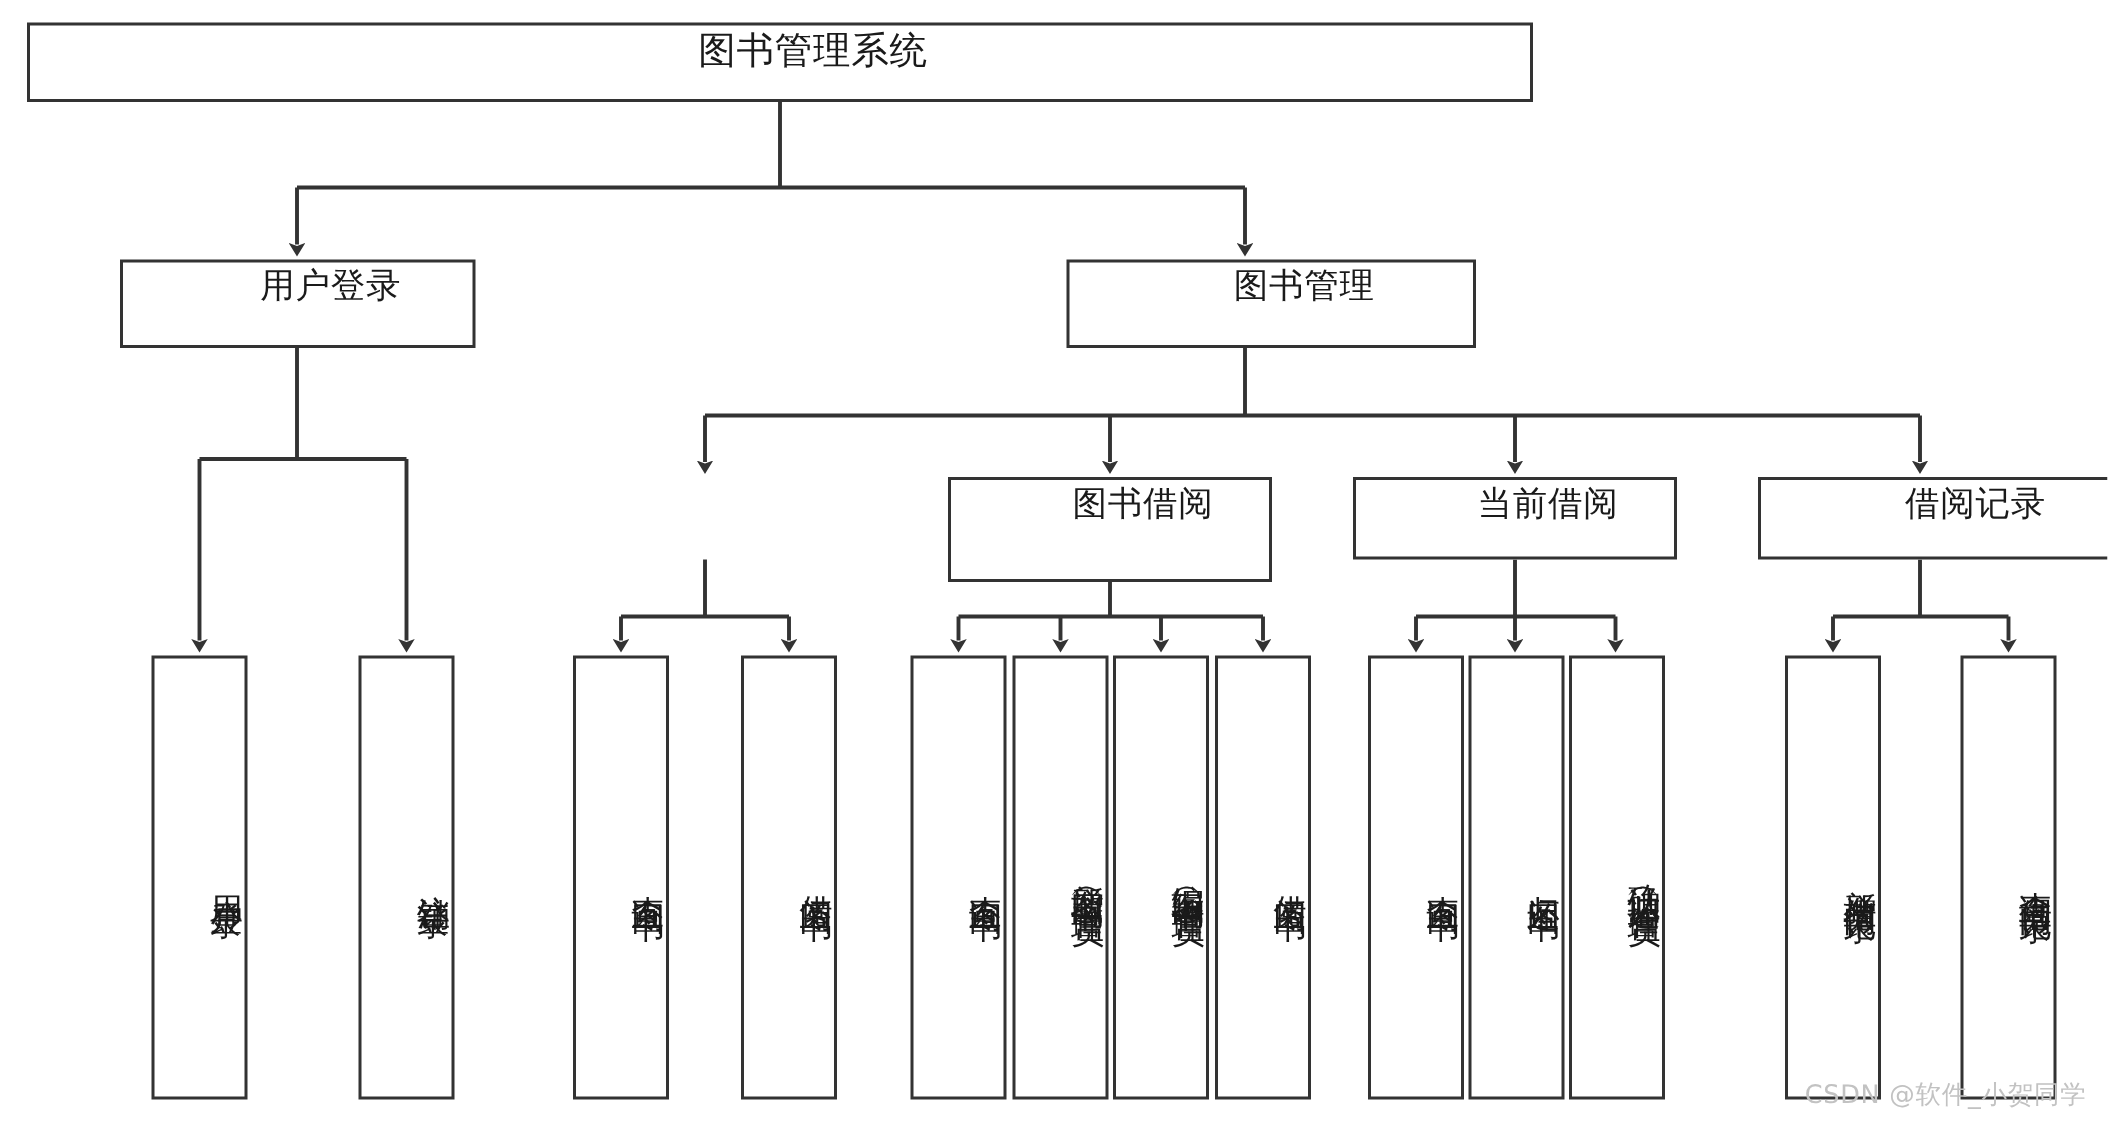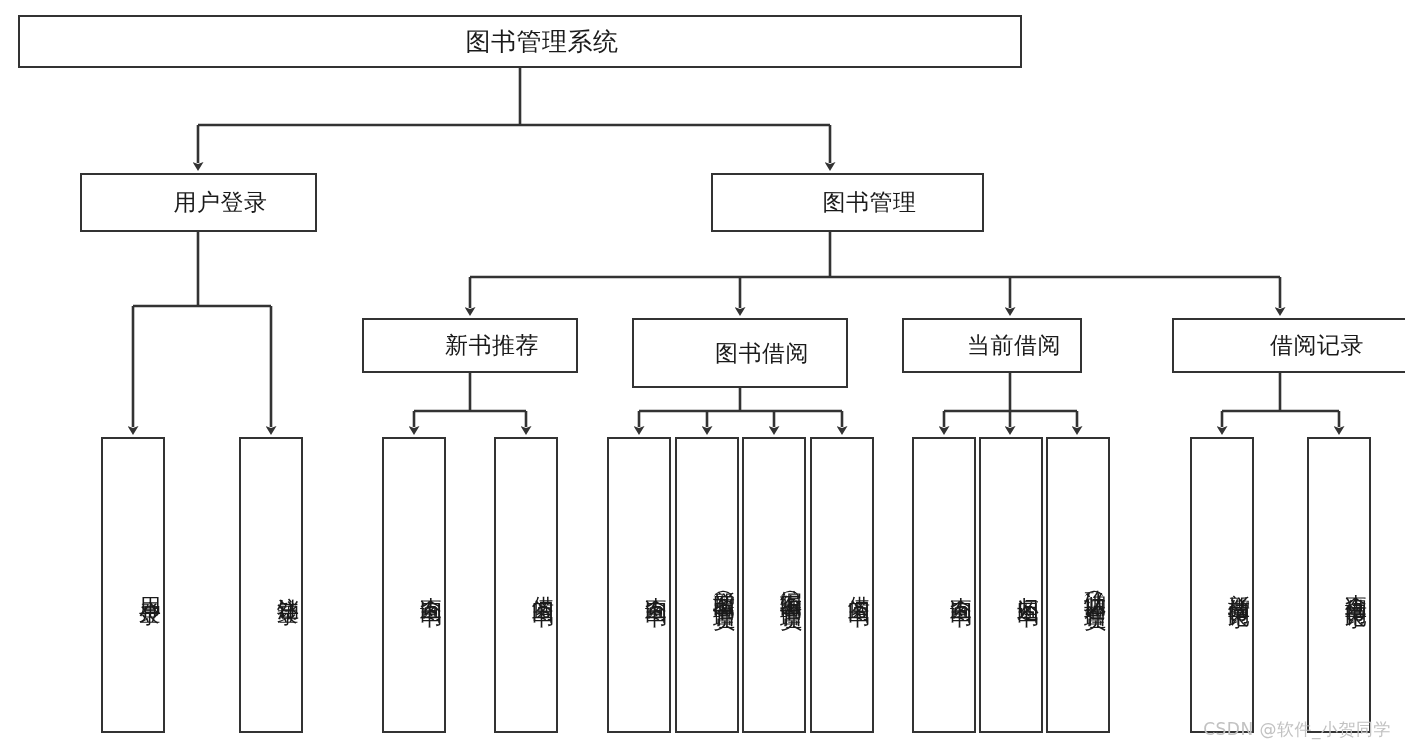--- a/index.html
+++ b/index.html
@@ -24,21 +24,21 @@
     width: 1405px;
     height: 747px;
     pointer-events: none;
   }
   .node {
     position: absolute;
     box-sizing: border-box;
     border: 2.5px solid #333333;
     background: #ffffff;
     display: flex;
-    align-items: center;
+    align-items: flex-start;
     justify-content: center;
     color: #1a1a1a;
     padding-left: 44px;
   }
   .node.horiz {
     font-size: 23px;
     letter-spacing: 0.5px;
   }
   .node.vert {
     writing-mode: vertical-rl;
@@ -127,27 +127,24 @@
     <span>图书管理系统</span>
   </div>
 
   <div class="node horiz" style="left:80px; top:173px; width:237px; height:59px;">
     <span>用户登录</span>
   </div>
   <div class="node horiz" style="left:711px; top:173px; width:273px; height:59px;">
     <span>图书管理</span>
   </div>
 
-  <div class="node horiz" style="left:362px; top:318px; width:216px; height:55px;">
-    <span>新书推荐</span>
-  </div>
   <div class="node horiz" style="left:632px; top:318px; width:216px; height:70px;">
     <span>图书借阅</span>
   </div>
-  <div class="node horiz" style="left:902px; top:318px; width:180px; height:55px;">
+  <div class="node horiz" style="left:902px; top:318px; width:216px; height:55px;">
     <span>当前借阅</span>
   </div>
   <div class="node horiz" style="left:1172px; top:318px; width:246px; height:55px;">
     <span>借阅记录</span>
   </div>
 
   <div class="node vert" style="left:101px; top:437px; width:64px; height:296px;">
     <span>用户登录</span>
   </div>
   <div class="node vert" style="left:239px; top:437px; width:64px; height:296px;">

